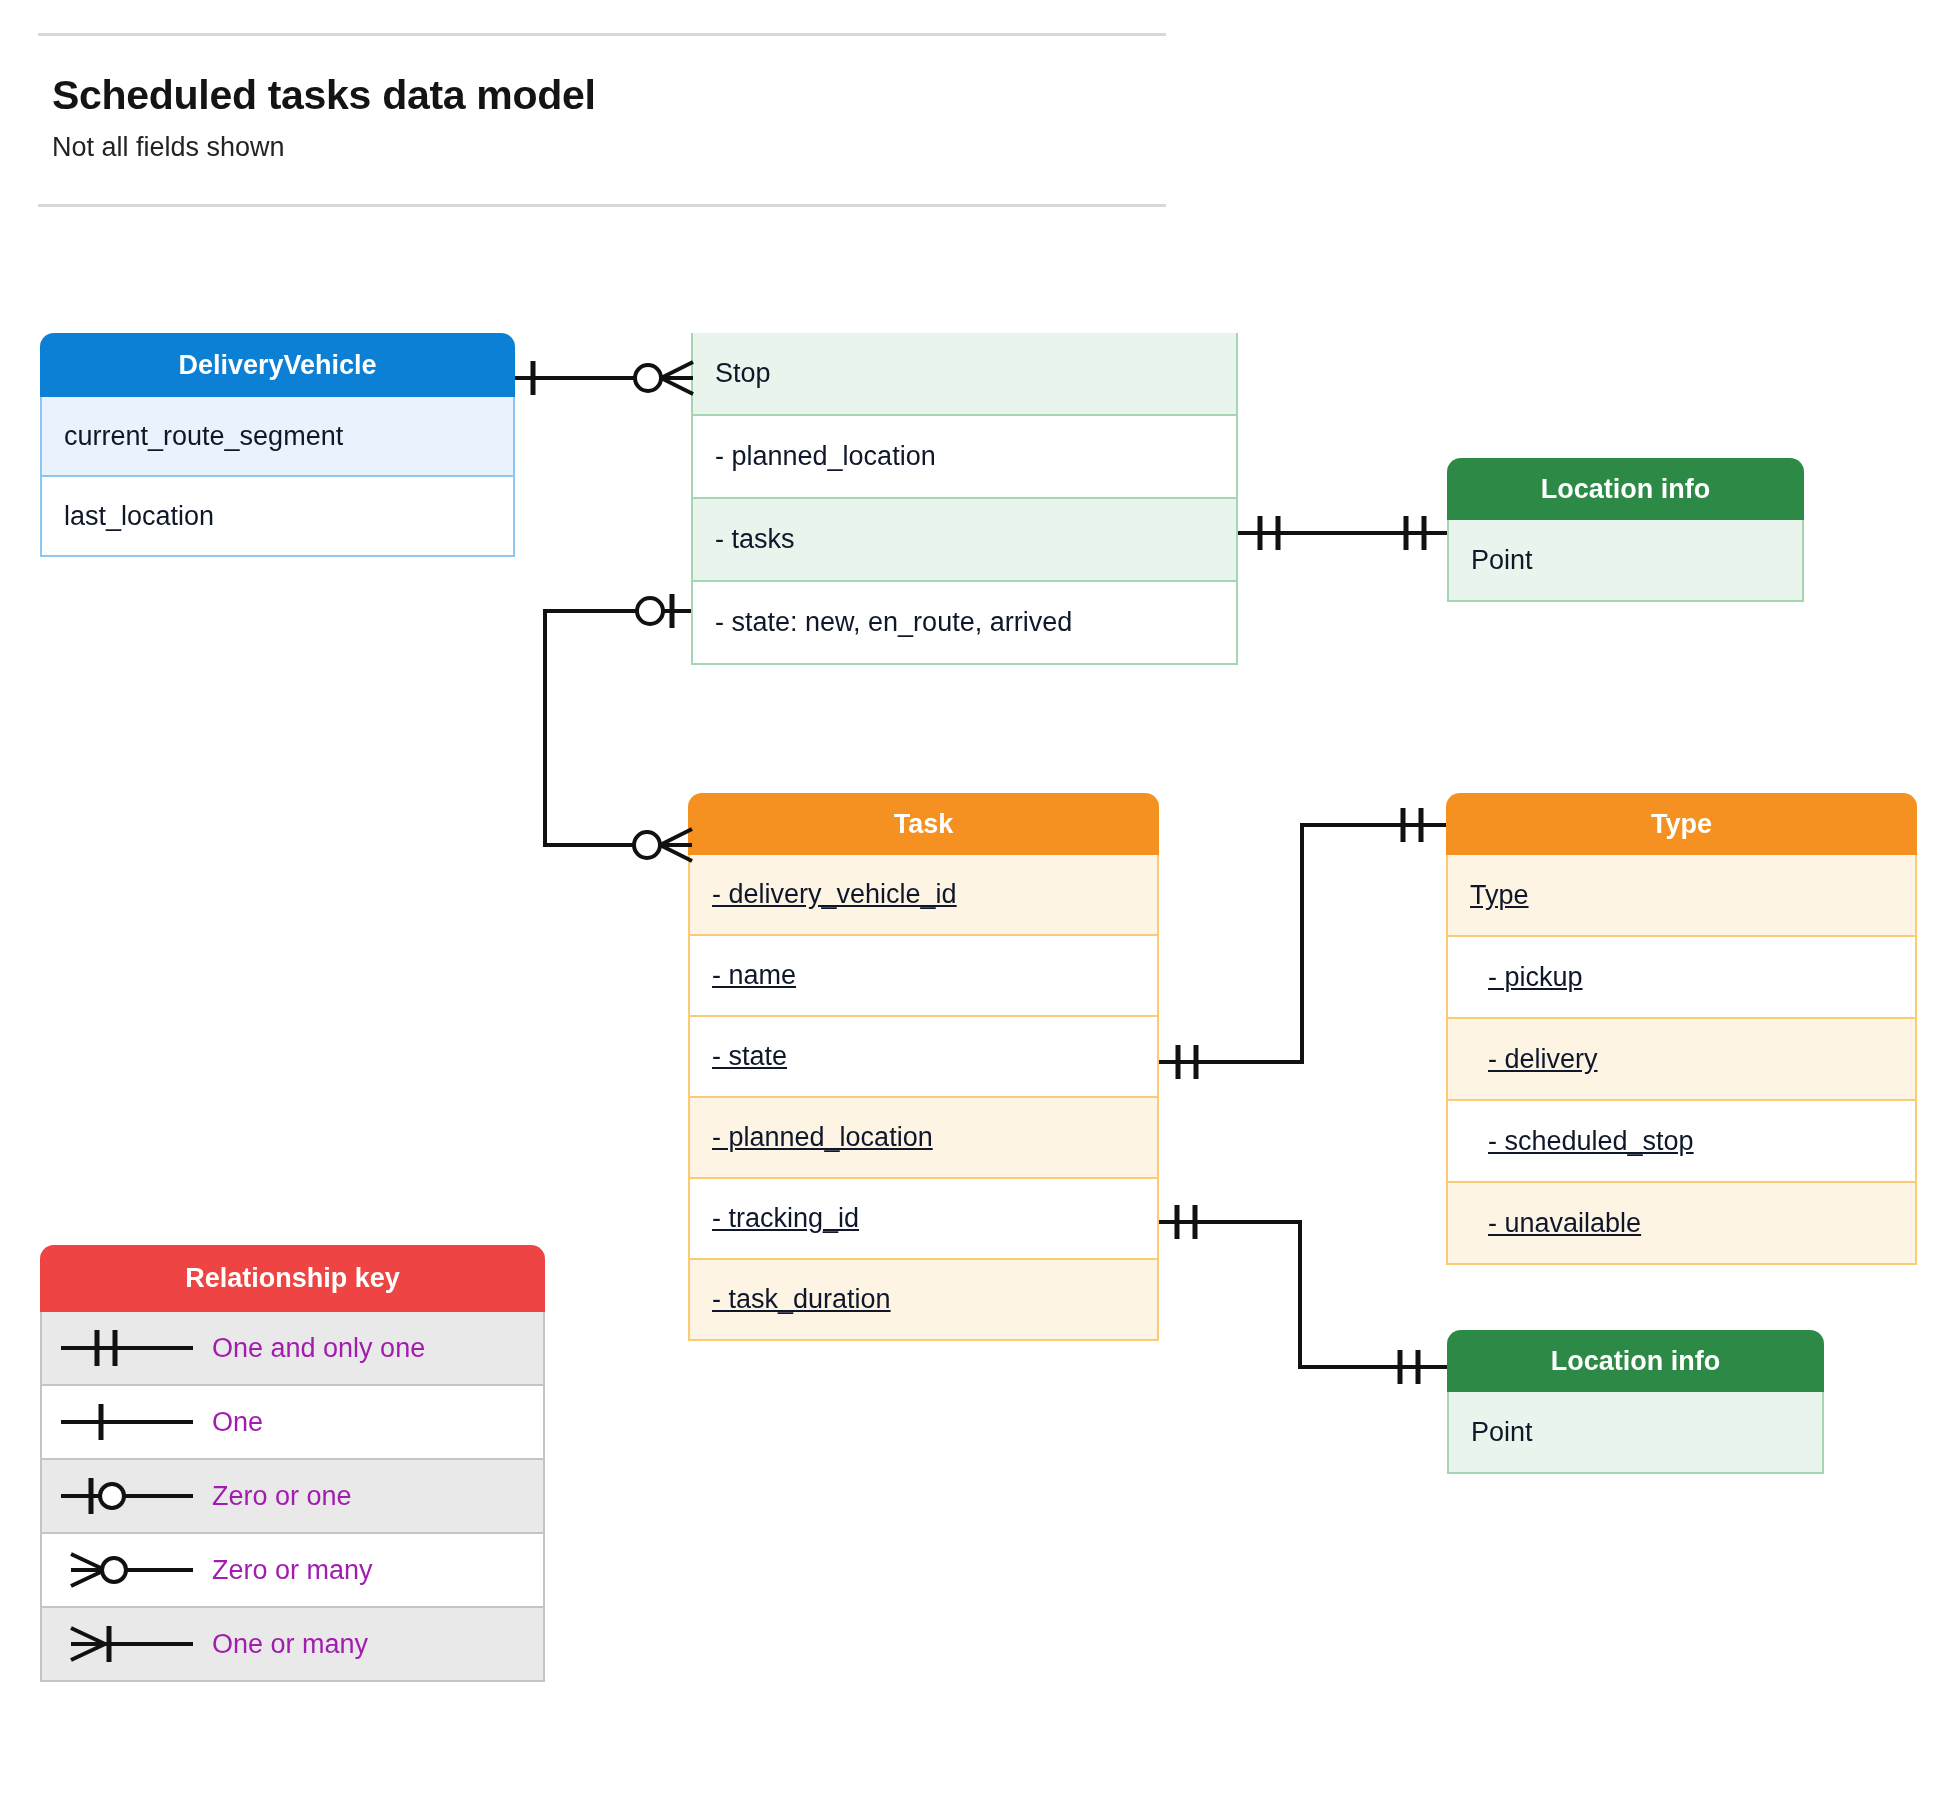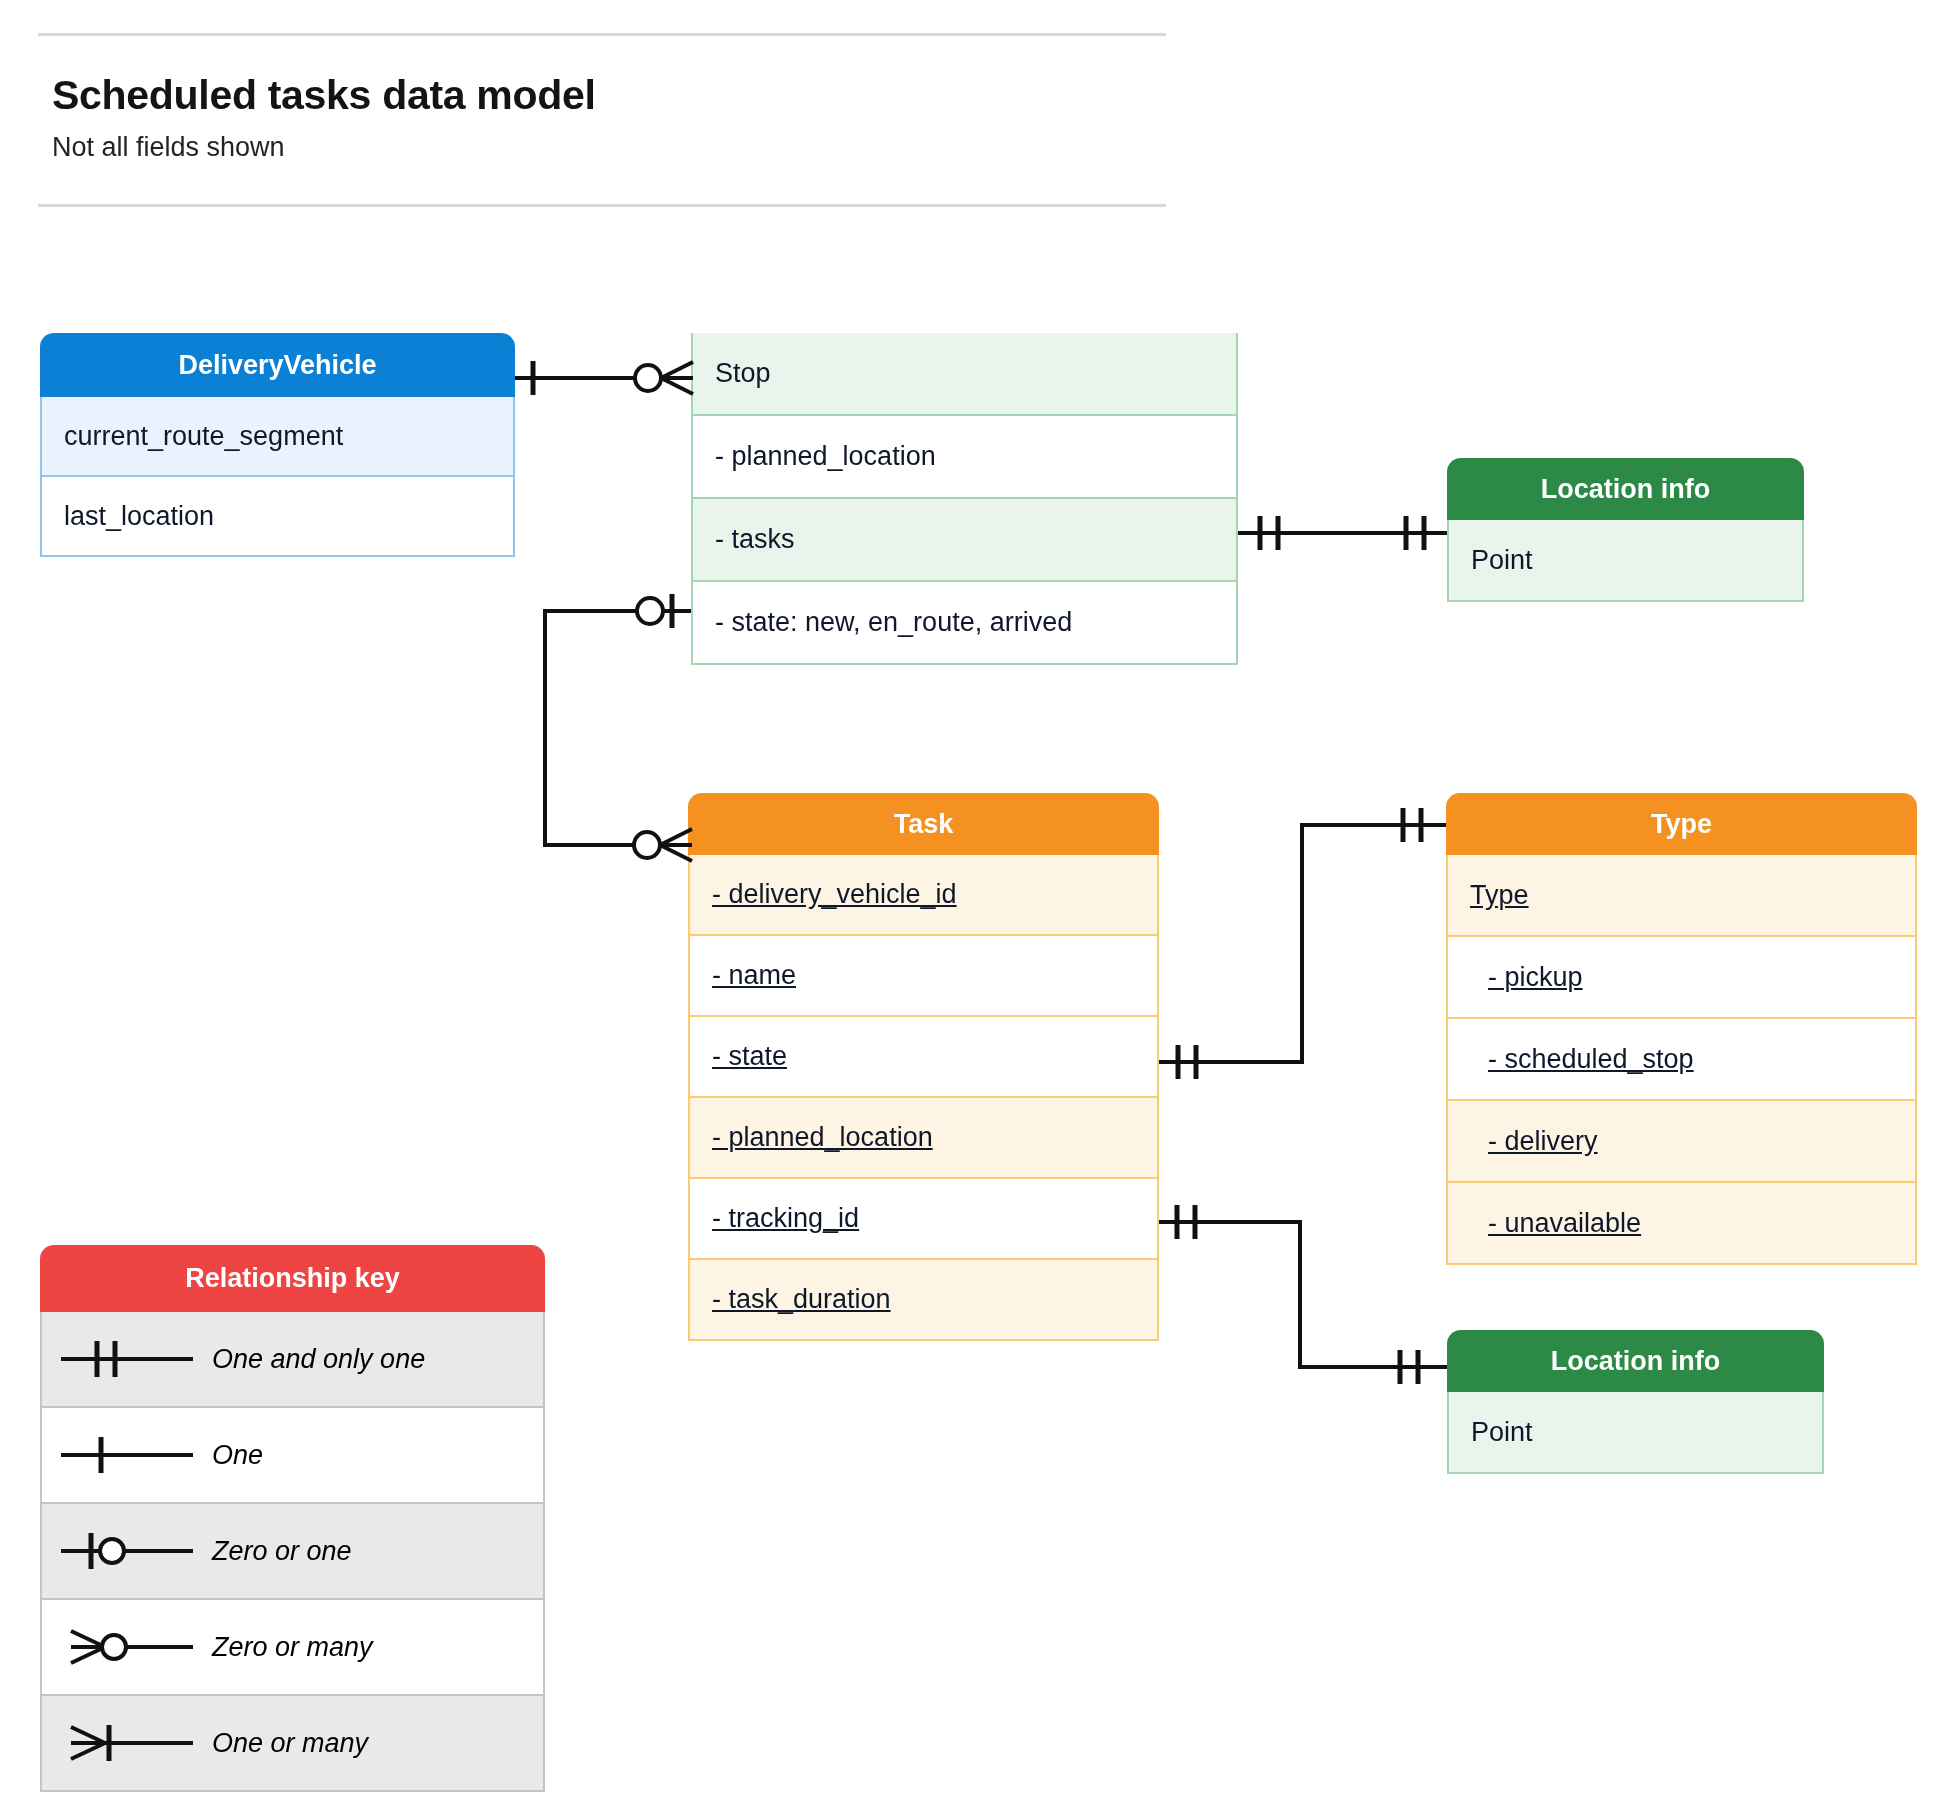--- a/index.html
+++ b/index.html
@@ -83,24 +83,24 @@
 
   #ent-locationinfo-bottom{left:1447px;top:1330px;width:377px;}
   #ent-locationinfo-bottom .ehead{height:62px;}
   #ent-locationinfo-bottom .erow{height:82px;}
 
   
   #legend{left:40px;top:1245px;width:505px;}
   #legend .ehead{height:67px;}
   #legend .lrow{
     box-sizing:border-box;
-    height:96px;
+    height:74px;
     display:flex;align-items:center;
     border-left:2px solid #c4c4c4;border-right:2px solid #c4c4c4;border-bottom:2px solid #c4c4c4;
-    font-size:27px;color:#000000;font-style:italic;
+    font-size:27px;color:#a21caf;
   }
   #legend .lrow.alt{background:#e9e9e9;}
   #legend .lrow.plain{background:#ffffff;}
   #legend .lsym{width:170px;flex:0 0 170px;display:flex;align-items:center;justify-content:center;}
   #legend .llabel{flex:1;}
 
   
   #connectors{left:0;top:0;width:1940px;height:1805px;pointer-events:none;}
 </style>
 </head>
@@ -136,22 +136,22 @@
   <div class="erow plain">- state</div>
   <div class="erow alt">- planned_location</div>
   <div class="erow plain">- tracking_id</div>
   <div class="erow alt">- task_duration</div>
 </div>
 
 <div class="abs entity th-orange" id="ent-type">
   <div class="ehead">Type</div>
   <div class="erow alt">Type</div>
   <div class="erow plain indent2">-   pickup</div>
+  <div class="erow alt indent2">-   delivery</div>
   <div class="erow plain indent2">-   scheduled_stop</div>
-  <div class="erow alt indent2">-   delivery</div>
   <div class="erow alt indent2">-   unavailable</div>
 </div>
 
 <div class="abs entity th-green" id="ent-locationinfo-bottom">
   <div class="ehead">Location info</div>
   <div class="erow alt">Point</div>
 </div>
 
 <div class="abs entity th-grey" id="legend">
   <div class="ehead">Relationship key</div>

